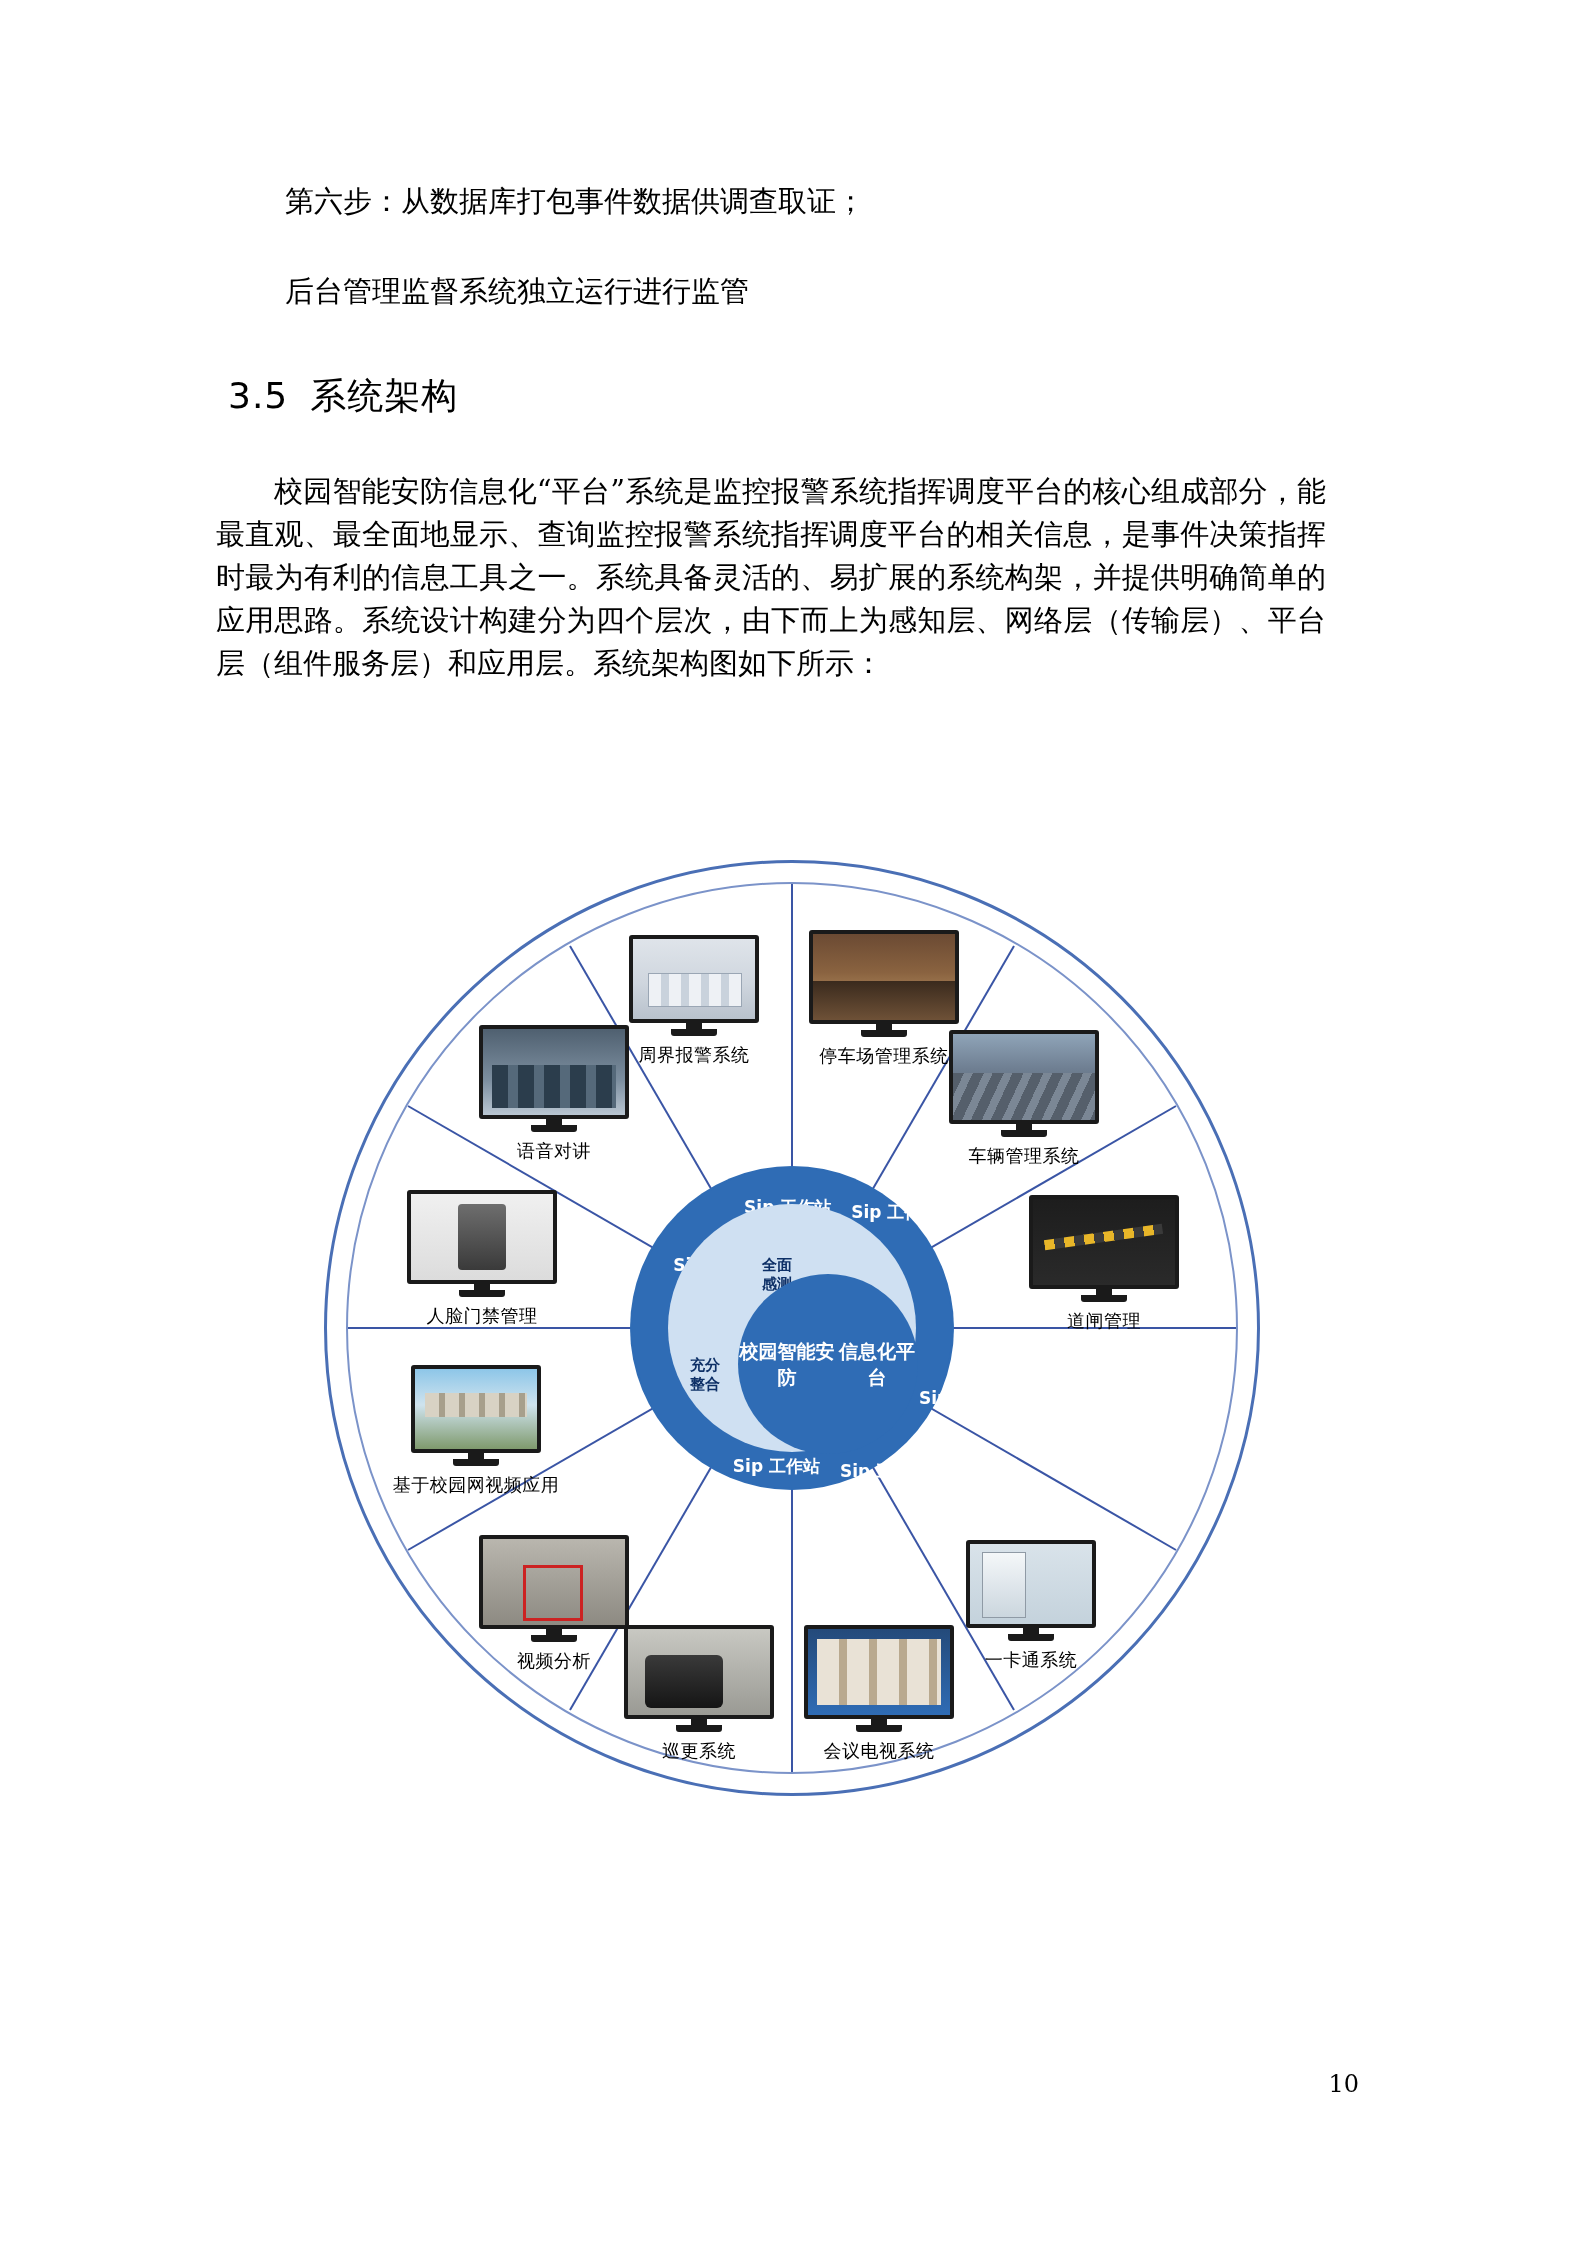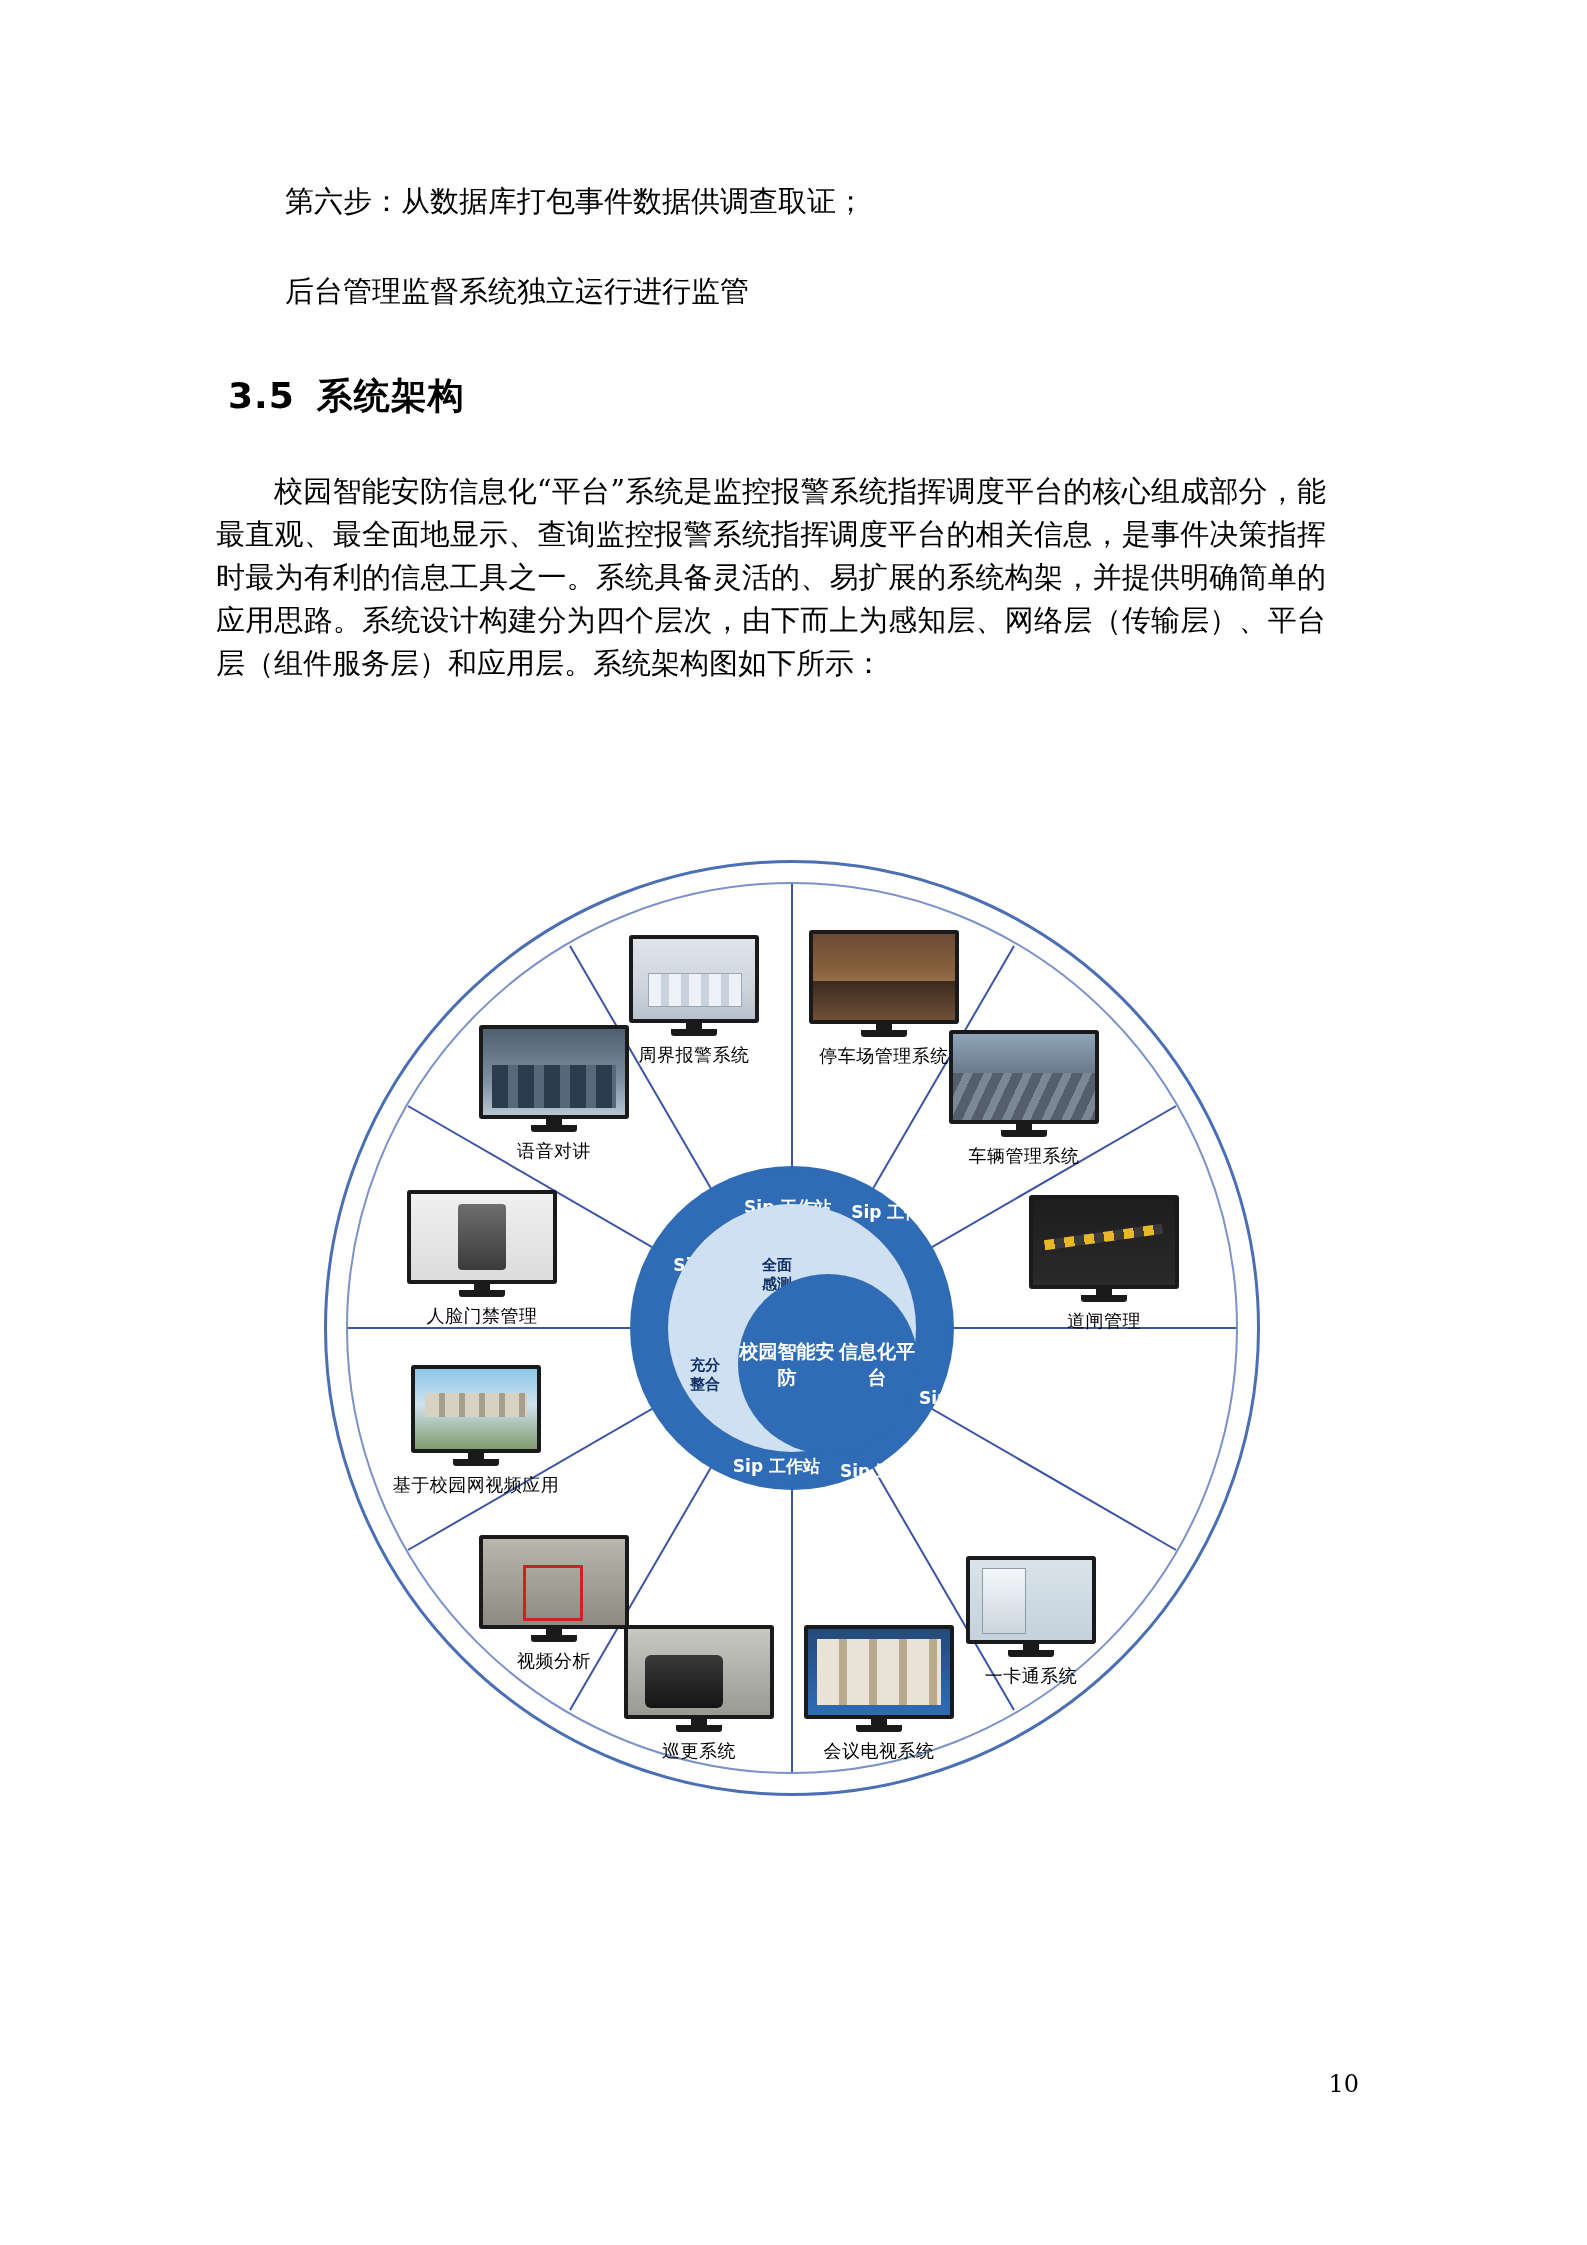--- a/index.html
+++ b/index.html
@@ -21,21 +21,21 @@
     width: 1587px;
     height: 2245px;
   }
   .p1 { position: absolute; left: 285px; top: 182px; font-size: 29px; font-family: "DejaVu Serif", serif; }
   .p2 { position: absolute; left: 285px; top: 272px; font-size: 29px; font-family: "DejaVu Serif", serif; }
   .heading {
     position: absolute;
     left: 228px;
     top: 372px;
     font-size: 36px;
-    font-weight: bold;
+    font-weight: normal;
     font-family: "DejaVu Sans", sans-serif;
     letter-spacing: 1px;
   }
   .heading .num { margin-right: 22px; }
   .body-para {
     position: absolute;
     left: 216px;
     top: 470px;
     width: 1110px;
     font-size: 29px;
@@ -339,21 +339,21 @@
     </div>
 
     <div class="node" style="left: 680px; top: 335px;">
       <div class="screen wide sc-gate"></div>
       <div class="stand-neck"></div>
       <div class="stand"></div>
       <div class="caption">道闸管理</div>
     </div>
 
 
-    <div class="node" style="left: 607px; top: 680px; margin-top: 16px;">
+    <div class="node" style="left: 607px; top: 680px;">
       <div class="screen sc-card"></div>
       <div class="stand-neck"></div>
       <div class="stand"></div>
       <div class="caption">一卡通系统</div>
     </div>
 
     <div class="node" style="left: 455px; top: 765px;">
       <div class="screen wide sc-meeting"></div>
       <div class="stand-neck"></div>
       <div class="stand"></div>

